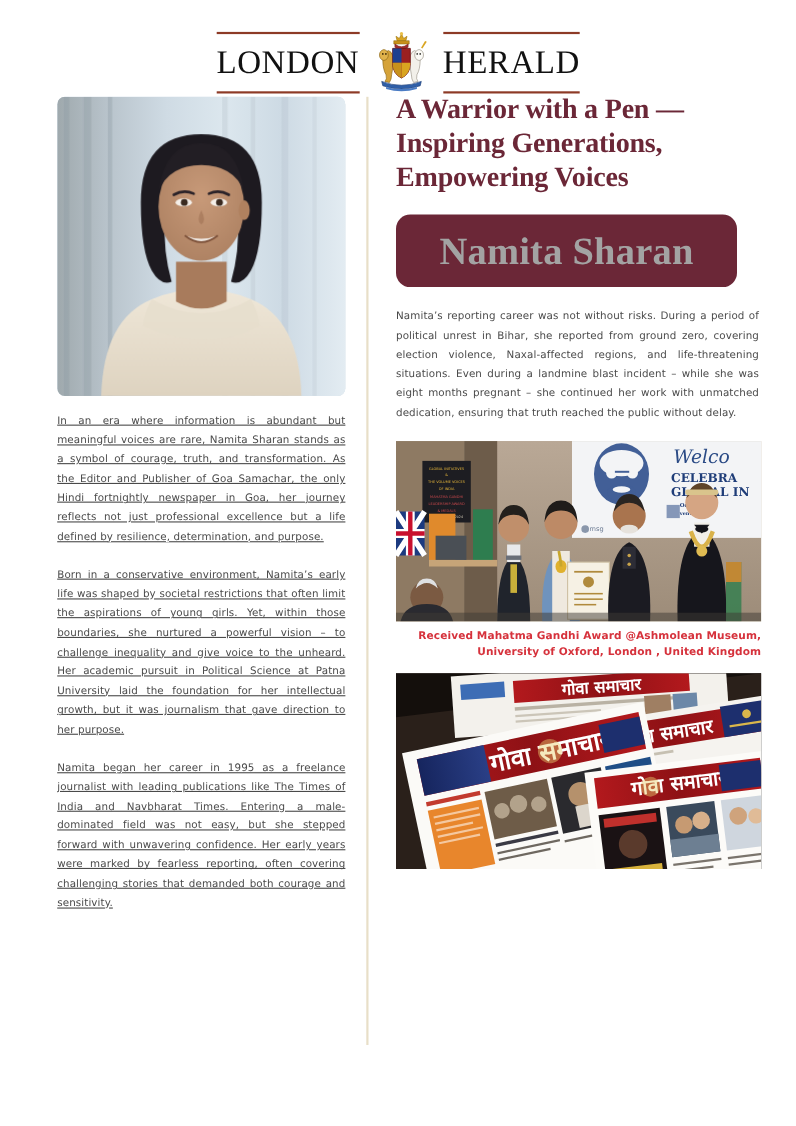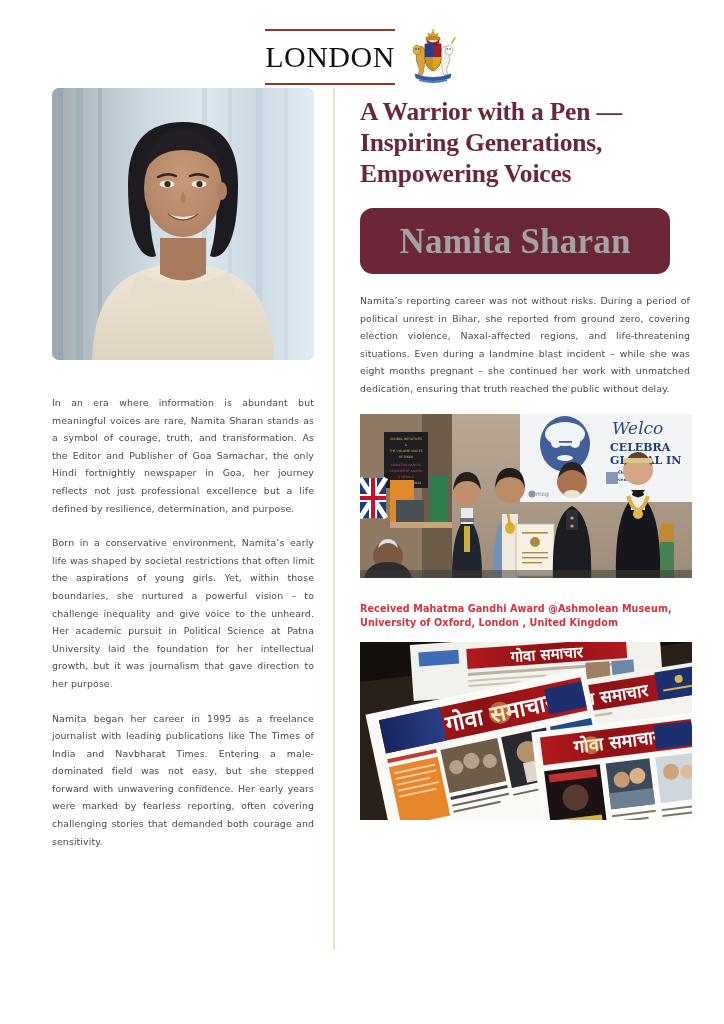--- a/index.html
+++ b/index.html
@@ -97,29 +97,29 @@
   .portrait svg { display: block; width: 100%; height: 100%; }
 
   .body-text {
     font-family: "DejaVu Sans", sans-serif;
     font-size: 9.4px;
     line-height: 17.6px;
     color: #4a4a4a;
     text-align: justify;
     letter-spacing: 0.1px;
   }
-  .left-col .body-text { margin-top: 34px; }
+  .left-col .body-text { margin-top: 14px; text-decoration: underline; }
   .body-text p { margin: 0 0 17px 0; }
   .body-text p:last-child { margin-bottom: 0; }
 
   
   .right-col {
     position: absolute;
     left: 360px;
-    top: 96px;
+    top: 83px;
     width: 330px;
   }
   .headline {
     font-family: "Liberation Serif", serif;
     font-weight: bold;
     font-size: 25.5px;
     line-height: 31px;
     color: #6b2737;
     letter-spacing: -0.2px;
     margin: 0;
@@ -150,23 +150,23 @@
     margin-top: 16px;
     width: 332px;
     height: 164px;
     overflow: hidden;
     position: relative;
     background: #b9ad9c;
   }
   .photo-award svg { display: block; width: 100%; height: 100%; }
 
   .photo-caption {
-    margin-top: 24px;
+    margin-top: 7px;
     width: 332px;
-    text-align: left;
+    text-align: right;
     font-family: "DejaVu Sans", sans-serif;
     font-weight: bold;
     font-size: 9.6px;
     line-height: 14.5px;
     color: #d6323c;
     letter-spacing: 0.1px;
   }
 
   .photo-papers {
     margin-top: 11px;
@@ -209,20 +209,21 @@
           <path d="M18 16 h16 v14 q0 9 -8 13 q-8 -4 -8 -13 z" fill="#9b2020" stroke="#6c1313" stroke-width="0.8"></path>
           <path d="M18 16 h8 v13 h-8 z" fill="#1d3f8f"></path>
           <path d="M26 29 h8 v1 q0 9 -8 13 z" fill="#d9a521"></path>
           <path d="M18 29 h8 v14 q-8 -4 -8 -13 z" fill="#c7911c"></path>
 
           <path d="M8 46 q18 7 36 0 l-1 4 q-17 6 -34 0 z" fill="#2f5fa8" stroke="#1d3f78" stroke-width="0.6"></path>
           <path d="M12 51 q14 4 28 0 l0 2 q-14 4 -28 0 z" fill="#4b7cc4"></path>
         </svg>
       </div>
 
+      <div class="mh-word">HERALD</div>
     </div>
   </div>
 
   <div class="col-divider"></div>
 
   <div class="left-col">
 
     <div class="portrait">
       <svg viewBox="0 0 262 272" xmlns="http://www.w3.org/2000/svg" preserveAspectRatio="xMidYMid slice">
         <defs>

